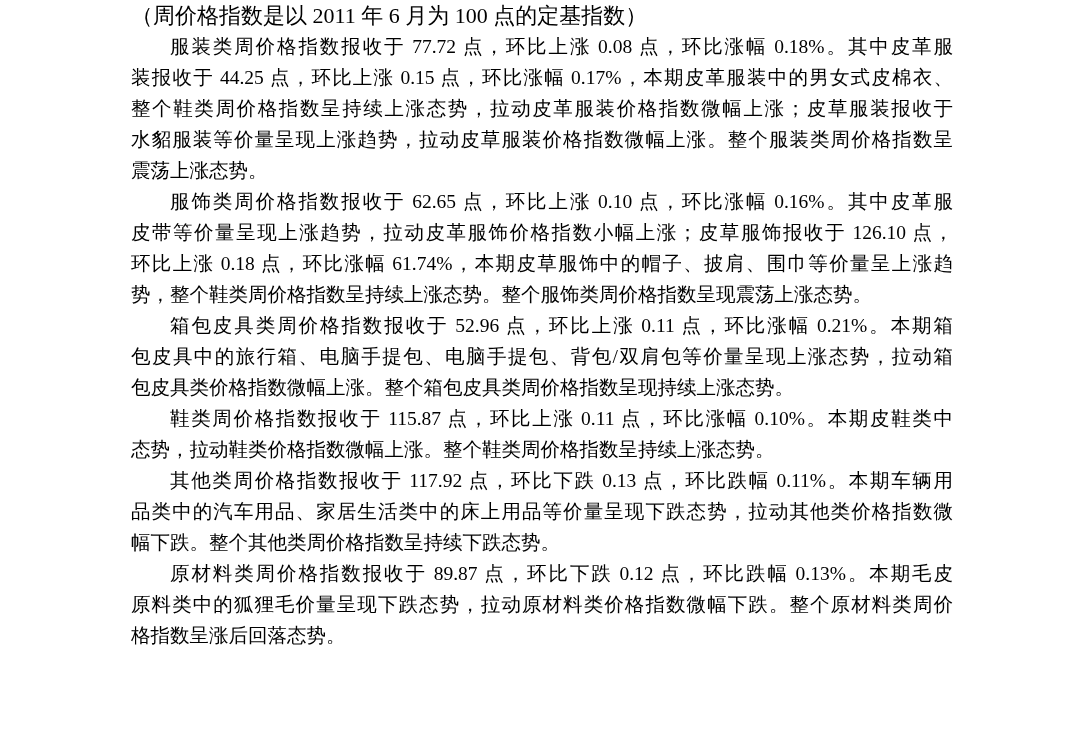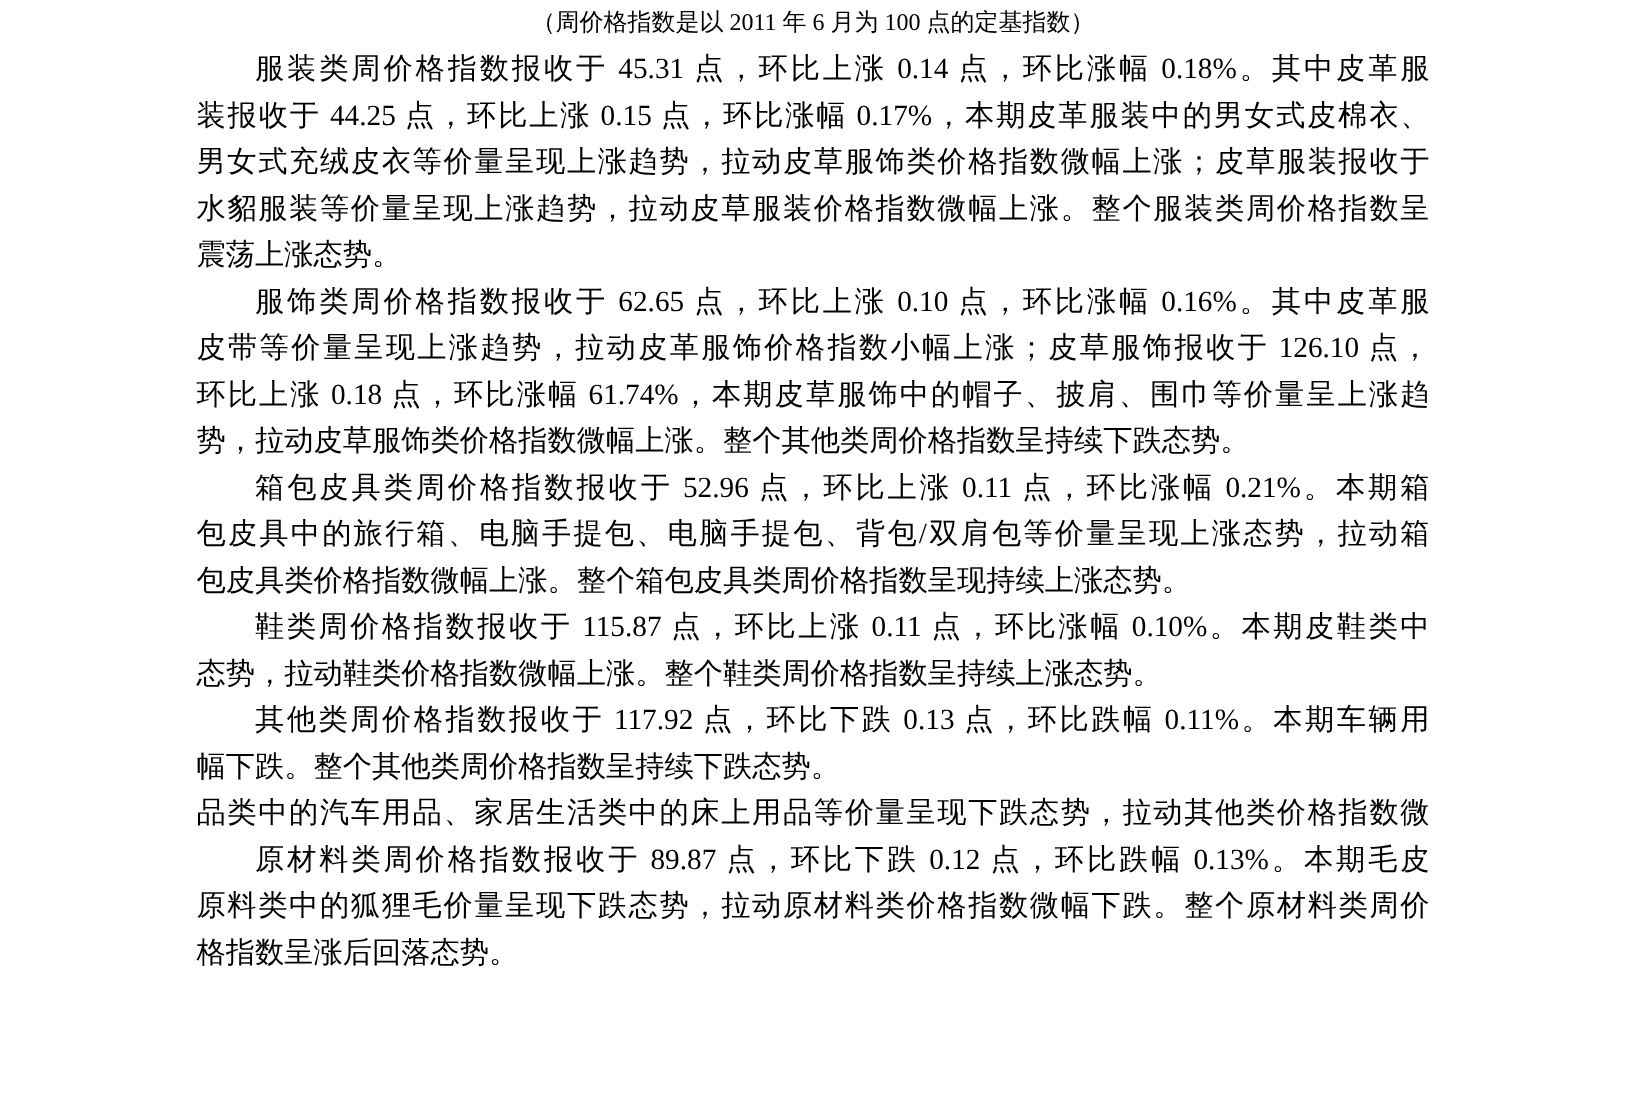--- a/index.html
+++ b/index.html
@@ -15,24 +15,24 @@
     color: #000000;
     font-family: "Liberation Serif", "DejaVu Serif", serif;
   }
   .page {
     position: absolute;
     left: 131px;
     top: 0px;
     width: 822px;
   }
   .subtitle {
-    font-size: 16px;
+    font-size: 22px;
     line-height: 31px;
     height: 31px;
-    text-align: center;
+    text-align: left;
     white-space: nowrap;
   }
   .paragraph {
     margin: 0;
     padding: 0;
   }
   .line {
     font-size: 19.5px;
     line-height: 31px;
     height: 31px;
@@ -48,45 +48,45 @@
     text-align-last: left;
   }
 </style>
 </head>
 <body>
 
 <div class="page">
   <div class="subtitle">（周价格指数是以 2011 年 6 月为 100 点的定基指数）</div>
   <div>
       <div class="paragraph">
-        <div class="line first">服装类周价格指数报收于 45.31 点，环比上涨 0.14 点，环比涨幅 0.18%。其中皮革服</div>
+        <div class="line first">服装类周价格指数报收于 77.72 点，环比上涨 0.08 点，环比涨幅 0.18%。其中皮革服</div>
         <div class="line">装报收于 44.25 点，环比上涨 0.15 点，环比涨幅 0.17%，本期皮革服装中的男女式皮棉衣、</div>
-        <div class="line">男女式充绒皮衣等价量呈现上涨趋势，拉动皮草服饰类价格指数微幅上涨；皮草服装报收于</div>
+        <div class="line">整个鞋类周价格指数呈持续上涨态势，拉动皮革服装价格指数微幅上涨；皮草服装报收于</div>
         <div class="line">水貂服装等价量呈现上涨趋势，拉动皮草服装价格指数微幅上涨。整个服装类周价格指数呈</div>
         <div class="line last">震荡上涨态势。</div>
       </div>
       <div class="paragraph">
         <div class="line first">服饰类周价格指数报收于 62.65 点，环比上涨 0.10 点，环比涨幅 0.16%。其中皮革服</div>
         <div class="line">皮带等价量呈现上涨趋势，拉动皮革服饰价格指数小幅上涨；皮草服饰报收于 126.10 点，</div>
         <div class="line">环比上涨 0.18 点，环比涨幅 61.74%，本期皮草服饰中的帽子、披肩、围巾等价量呈上涨趋</div>
-        <div class="line last">势，拉动皮草服饰类价格指数微幅上涨。整个其他类周价格指数呈持续下跌态势。</div>
+        <div class="line last">势，整个鞋类周价格指数呈持续上涨态势。整个服饰类周价格指数呈现震荡上涨态势。</div>
       </div>
       <div class="paragraph">
         <div class="line first">箱包皮具类周价格指数报收于 52.96 点，环比上涨 0.11 点，环比涨幅 0.21%。本期箱</div>
         <div class="line">包皮具中的旅行箱、电脑手提包、电脑手提包、背包/双肩包等价量呈现上涨态势，拉动箱</div>
         <div class="line last">包皮具类价格指数微幅上涨。整个箱包皮具类周价格指数呈现持续上涨态势。</div>
       </div>
       <div class="paragraph">
         <div class="line first">鞋类周价格指数报收于 115.87 点，环比上涨 0.11 点，环比涨幅 0.10%。本期皮鞋类中</div>
         <div class="line last">态势，拉动鞋类价格指数微幅上涨。整个鞋类周价格指数呈持续上涨态势。</div>
       </div>
       <div class="paragraph">
         <div class="line first">其他类周价格指数报收于 117.92 点，环比下跌 0.13 点，环比跌幅 0.11%。本期车辆用</div>
+        <div class="line">品类中的汽车用品、家居生活类中的床上用品等价量呈现下跌态势，拉动其他类价格指数微</div>
         <div class="line last">幅下跌。整个其他类周价格指数呈持续下跌态势。</div>
-        <div class="line">品类中的汽车用品、家居生活类中的床上用品等价量呈现下跌态势，拉动其他类价格指数微</div>
       </div>
       <div class="paragraph">
         <div class="line first">原材料类周价格指数报收于 89.87 点，环比下跌 0.12 点，环比跌幅 0.13%。本期毛皮</div>
         <div class="line">原料类中的狐狸毛价量呈现下跌态势，拉动原材料类价格指数微幅下跌。整个原材料类周价</div>
         <div class="line last">格指数呈涨后回落态势。</div>
       </div>
     </div>
 </div>
 
 </body></html>

